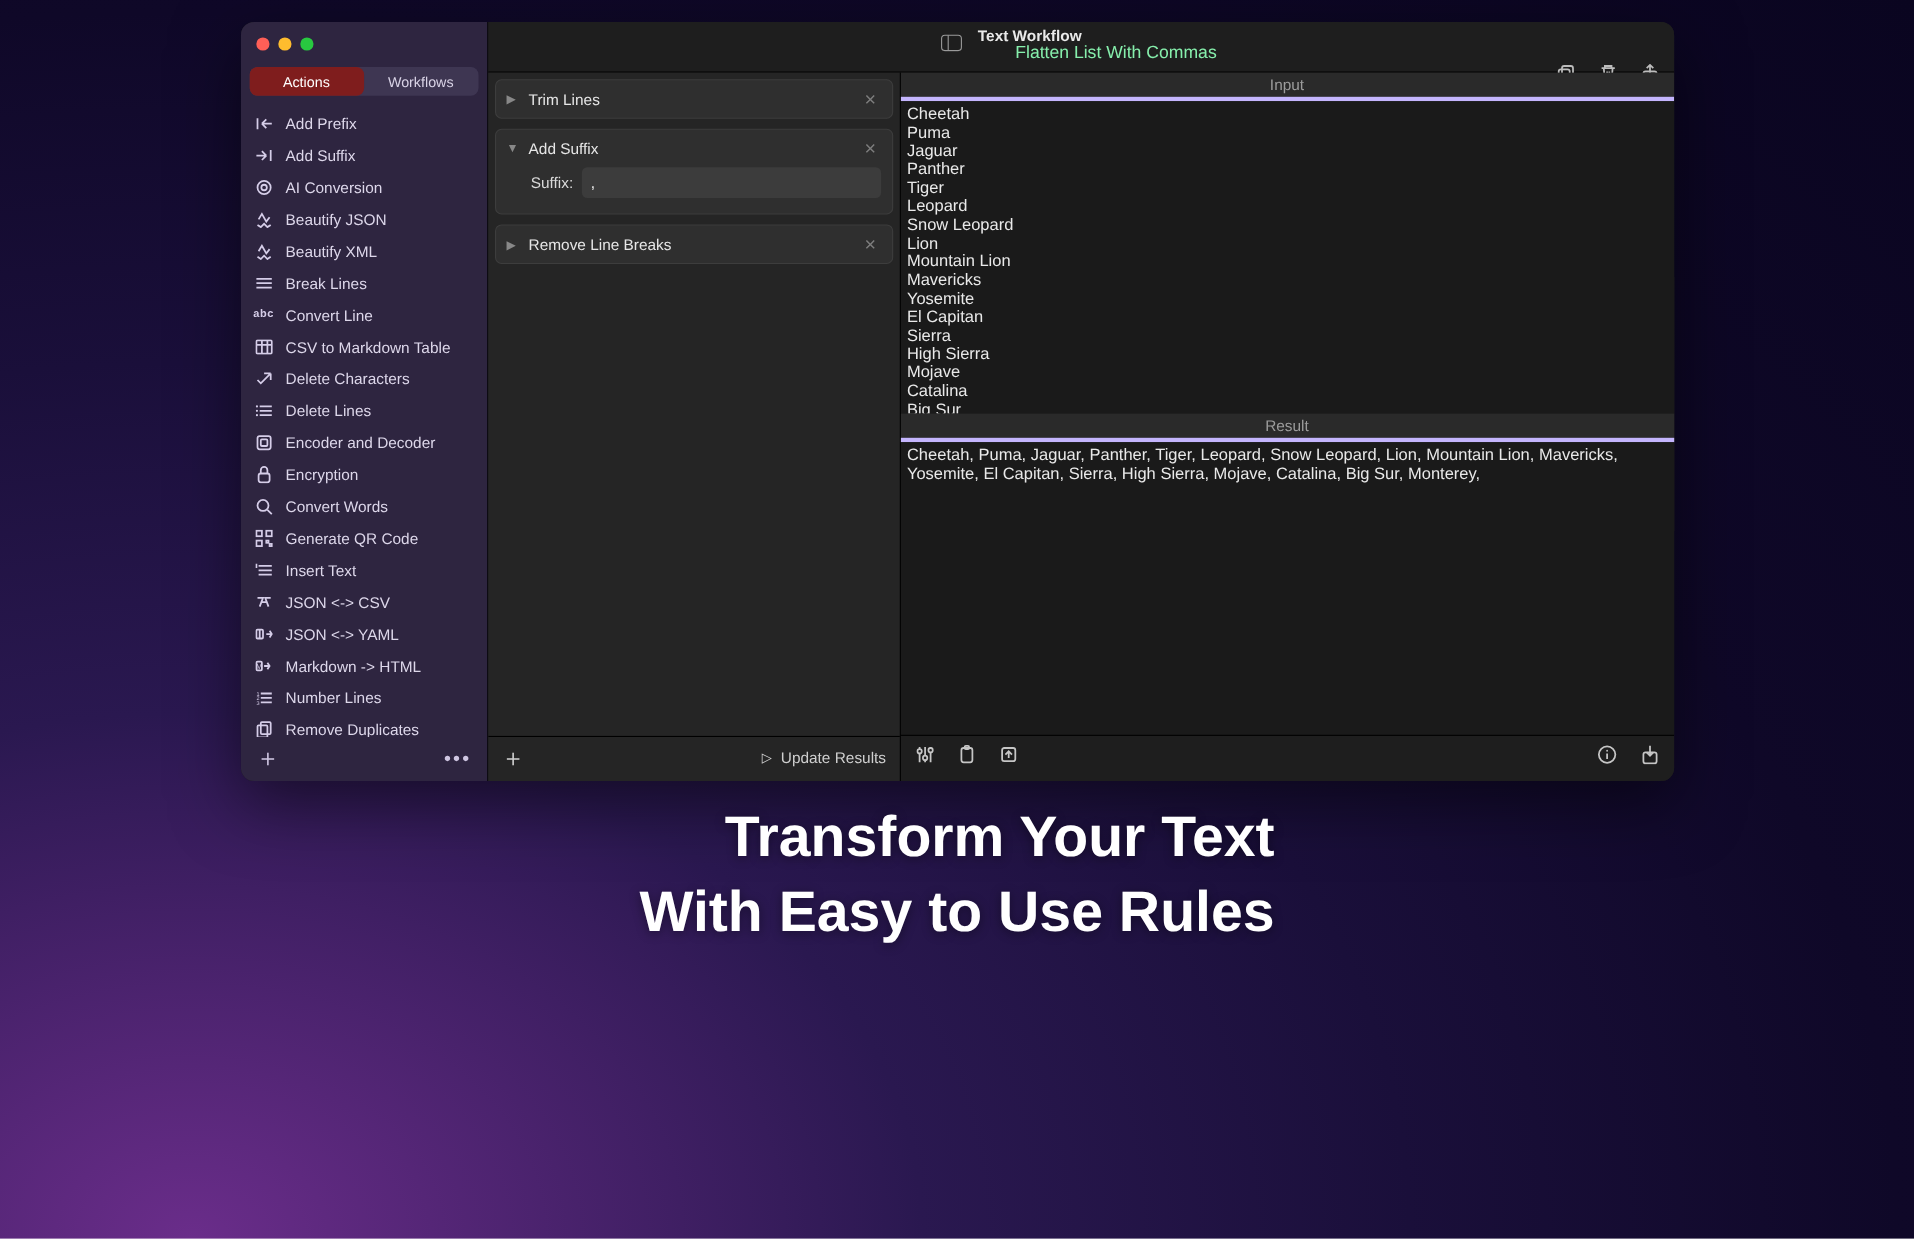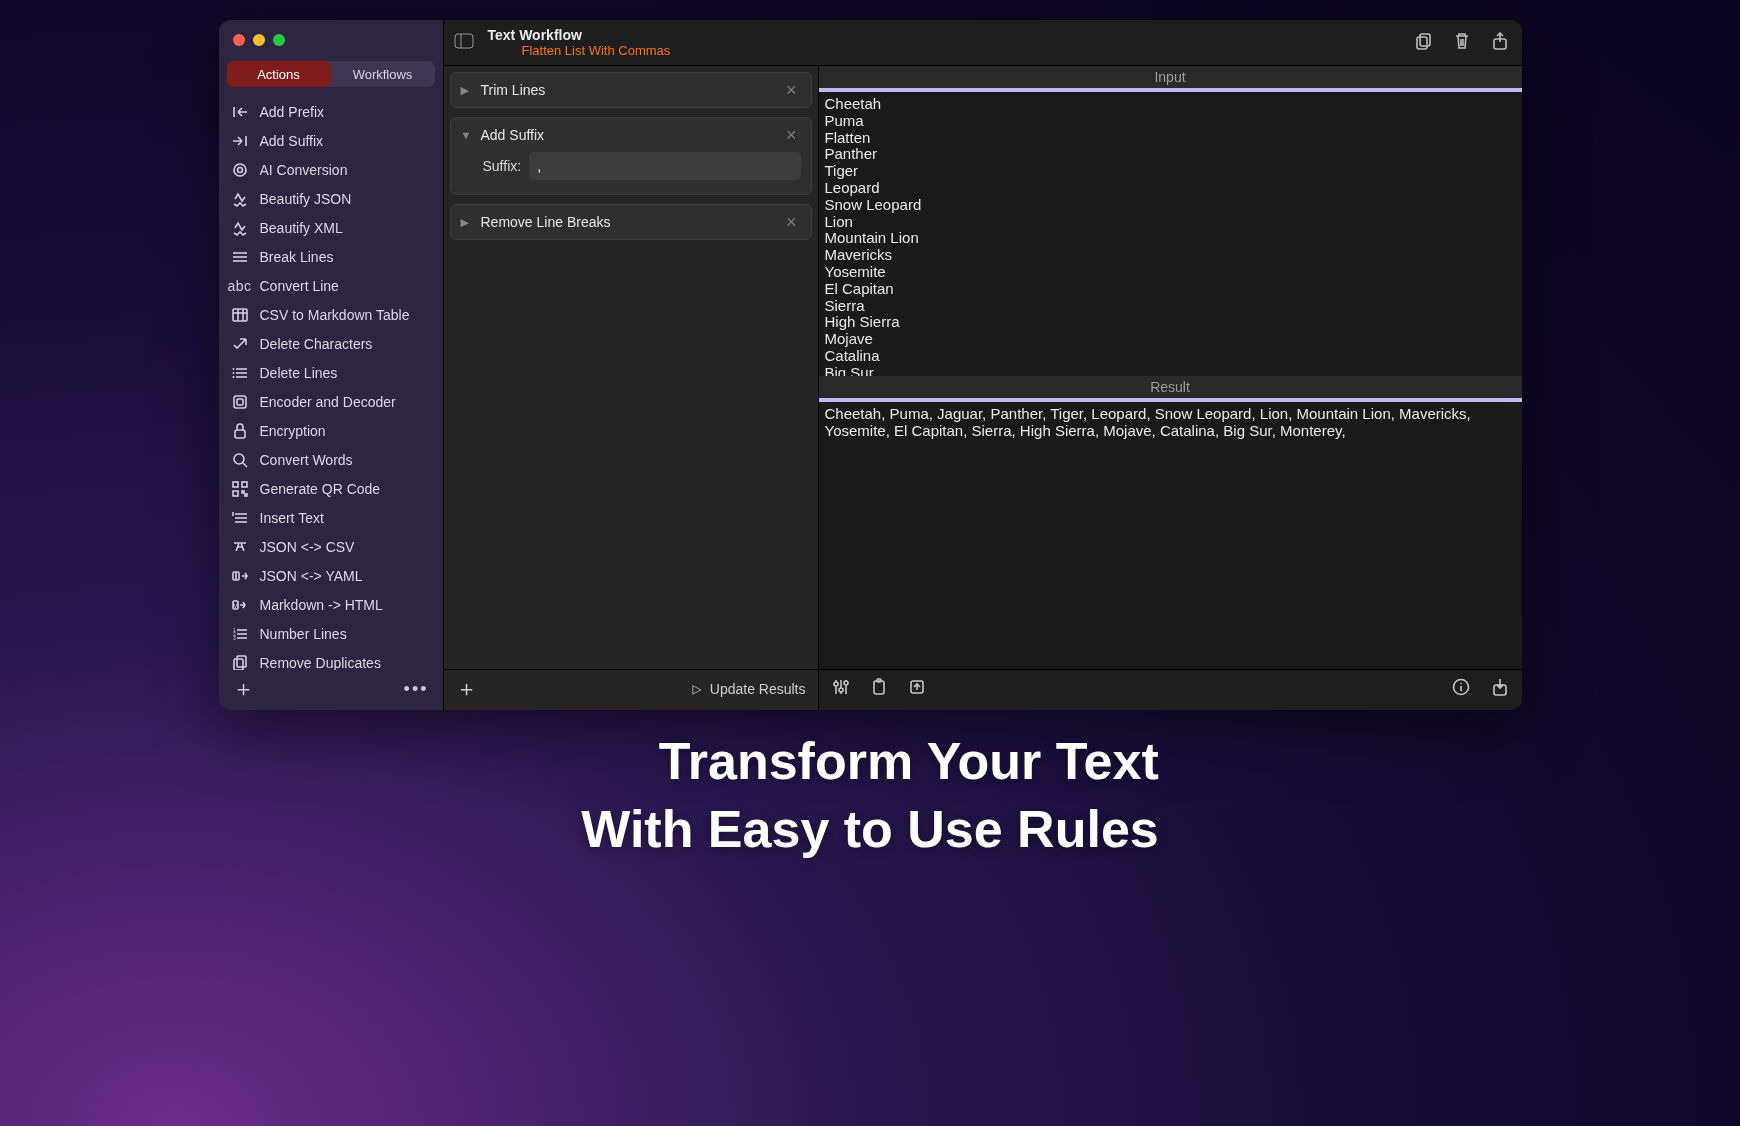--- a/index.html
+++ b/index.html
@@ -38,39 +38,39 @@
 
   .actions { flex:1; overflow-y:auto; padding:2px 0;}
   .actions::-webkit-scrollbar{width:0;}
   .a-item {
     display:flex; align-items:center; gap:11px;
     padding:5px 12px; color:#ddd7ea; font-size:14px; cursor:pointer;
     height:29px;
   }
   .a-item .ic { width:18px; display:flex; justify-content:center; color:#d5cde8;}
   .a-item svg{stroke:#d5cde8; fill:none; stroke-width:1.6;}
-  .abc{font-size:14px; letter-spacing:.5px;}
+  .abc{font-size:10px; letter-spacing:.5px;font-weight:bold;}
 
   .side-foot {
     display:flex; justify-content:space-between; align-items:center;
     padding:8px 14px 10px; color:#cfc6e2;
   }
   .side-foot .plus{font-size:22px;line-height:1;cursor:pointer;}
   .side-foot .dots{font-size:18px;letter-spacing:2px;cursor:pointer;}
 
   
   .main { flex:1; display:flex; flex-direction:column; background:#1e1e1e;}
   .titlebar {
     display:flex; align-items:center; padding:4px 14px 4px 10px; height:46px;
-    border-bottom:1px solid #000; color:#d5d5d5;
+    border-bottom:1px solid #000; color:#d5d5d5;flex-direction:column;
   }
   .titlebar .tb-left{display:flex;align-items:center;gap:14px;}
   .titlebar .sb-toggle svg{stroke:#9a9a9a;fill:none;}
   .titlebar .titles .t1{font-size:14px;font-weight:600;color:#eaeaea;}
-  .titlebar .titles .t2{font-size:13px;color:#f97316;padding-left:34px;}
+  .titlebar .titles .t2{font-size:16px;color:#86efac;padding-left:34px;}
   .tb-right{margin-left:auto;display:flex;gap:22px;color:#b9b9b9;}
   .tb-right .ibtn{cursor:pointer;}
   .tb-right svg{stroke:#bdbdbd;fill:none;stroke-width:1.6;}
 
   .content{flex:1;display:flex;min-height:0;}
 
   
   .steps{
     width:375px; flex-shrink:0; background:#252525;
     display:flex; flex-direction:column; border-right:1px solid #000;
@@ -413,21 +413,21 @@
             <span>Update Results</span>
           </span>
         </div>
       </div>
 
       <div class="io">
         <div class="io-sec input-sec">
           <div class="io-label">Input</div>
           <div class="io-body">Cheetah
 Puma
-Flatten
+Jaguar
 Panther
 Tiger
 Leopard
 Snow Leopard
 Lion
 Mountain Lion
 Mavericks
 Yosemite
 El Capitan
 Sierra

